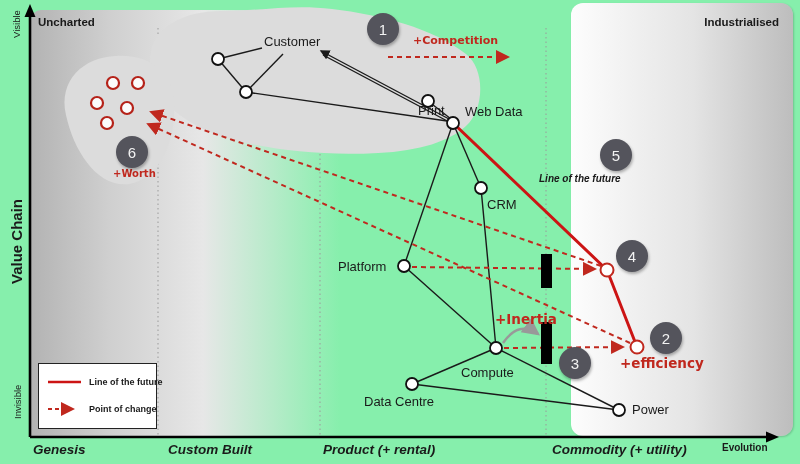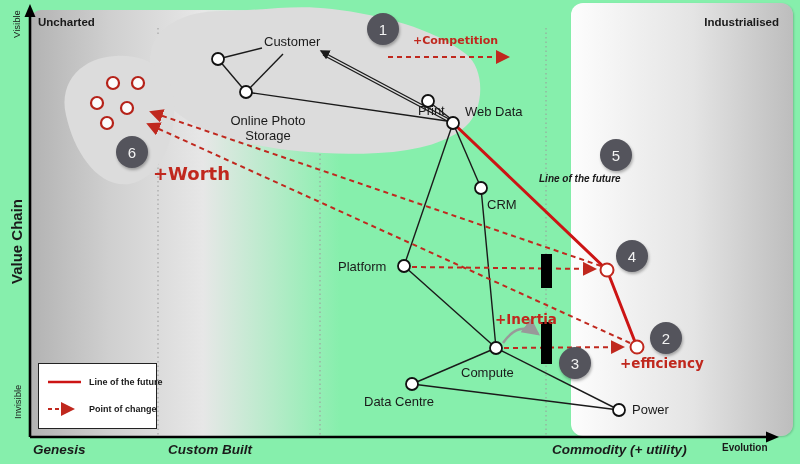--- a/index.html
+++ b/index.html
@@ -123,31 +123,30 @@
       <line x1="30" y1="437" x2="767" y2="437"></line>
     </g>
     <polygon points="30,4 24.5,17 35.5,17" fill="#000"></polygon>
     <polygon points="779,437 766,431.5 766,442.5" fill="#000"></polygon>
   </svg>
 
   <div class="lbl corner" style="left:38px;top:15px;">Uncharted</div>
   <div class="lbl corner" style="left:703px;top:15px;width:76px;text-align:right;">Industrialised</div>
 
   <div class="lbl" style="left:264px;top:34px;">Customer</div>
-  <div class="lbl ctr" style="left:226px;top:113px;width:84px;">Online Photo Storage</div>
   <div class="lbl" style="left:418px;top:75px;margin-top:28px;">Print</div>
   <div class="lbl" style="left:465px;top:104px;">Web Data</div>
   <div class="lbl" style="left:487px;top:197px;">CRM</div>
   <div class="lbl" style="left:338px;top:259px;">Platform</div>
   <div class="lbl" style="left:461px;top:365px;">Compute</div>
   <div class="lbl" style="left:364px;top:394px;">Data Centre</div>
   <div class="lbl" style="left:632px;top:402px;">Power</div>
 
   <div class="lbl red-note" style="left:413px;top:33px;font-size:11px;">+Competition</div>
-  <div class="lbl red-note" style="left:113px;top:166px;font-size:18px;margin-left:40px;">+Worth</div>
+  <div class="lbl red-note" style="left:113px;top:166px;font-size:10px;">+Worth</div>
   <div class="lbl red-note" style="left:495px;top:312px;font-size:13.5px;">+Inertia</div>
   <div class="lbl red-note" style="left:620px;top:356px;font-size:13.5px;">+efficiency</div>
   <div class="lof-note" style="left:539px;top:173px;">Line of the future</div>
 
   <div class="badge" style="left:367px;top:13px;">1</div>
   <div class="badge" style="left:650px;top:322px;">2</div>
   <div class="badge" style="left:559px;top:347px;">3</div>
   <div class="badge" style="left:616px;top:240px;">4</div>
   <div class="badge" style="left:600px;top:139px;">5</div>
   <div class="badge" style="left:116px;top:136px;">6</div>
@@ -165,16 +164,17 @@
     <div class="txt" style="left:50px;top:13px;">Line of the future</div>
     <div class="txt" style="left:50px;top:40px;">Point of change</div>
   </div>
 
   <div class="vrot" style="left:11px;top:38px;font-size:9.5px;">Visible</div>
   <div class="vrot" style="left:8px;top:284px;font-size:15px;font-weight:bold;">Value Chain</div>
   <div class="vrot" style="left:12px;top:419px;font-size:9.5px;">Invisible</div>
 
   <div class="stage-lbl" style="left:33px;">Genesis</div>
   <div class="stage-lbl" style="left:168px;">Custom Built</div>
+  <div class="stage-lbl" style="left:323px;">Product (+ rental)</div>
   <div class="stage-lbl" style="left:552px;">Commodity (+ utility)</div>
   <div class="evo" style="left:722px;">Evolution</div>
 
 </div>
 
 </body></html>

